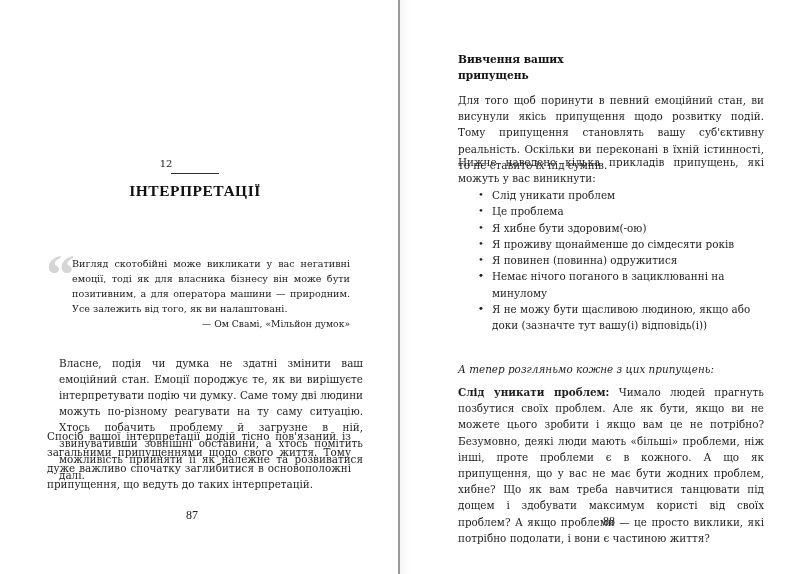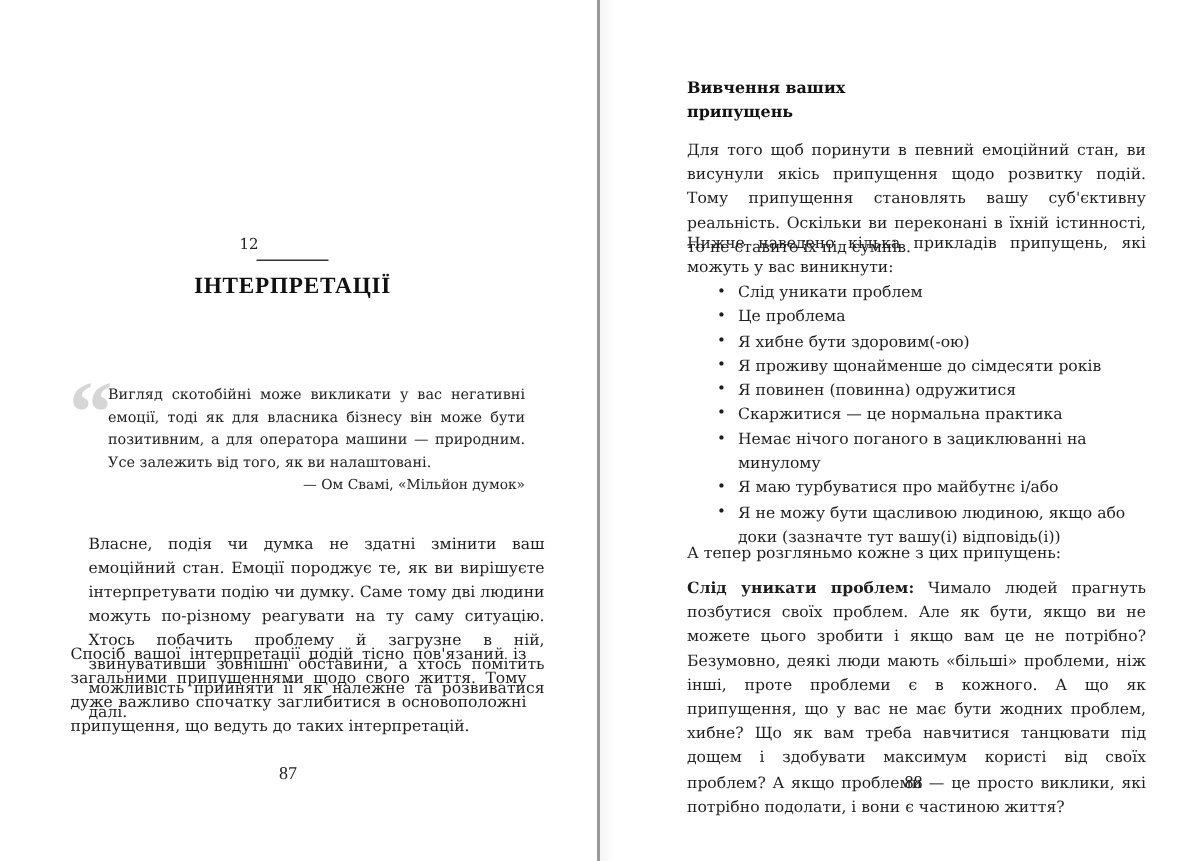--- a/index.html
+++ b/index.html
@@ -71,21 +71,21 @@
     .para-r1 { top: 92px; }
     .para-r2 { top: 154px; }
     .assumption-list {
       position: absolute; left: 478px; width: 290px; top: 187px; margin: 0; padding: 0;
       list-style: none; font-size: 10.4px; line-height: 16.3px; color: #1e1e1e;
     }
     .assumption-list li { position: relative; padding-left: 14px; }
     .assumption-list li .bullet {
       position: absolute; left: 0; top: 0; font-size: 10px;
     }
-    .para-r3 { top: 361px; }
+    .para-r3 { top: 361px; font-style: italic; }
     .para-r4 { top: 384px; }
     .bold-lead { font-weight: bold; }
   </style>
 </head>
 <body>
 
 <div class="page page-left"></div>
 <div class="page page-right"></div>
 <div class="gutter"></div>
 <div class="gutter-shade"></div>
@@ -112,22 +112,22 @@
 
 <p class="body-right para-r1" style="margin:0">Для того щоб поринути в певний емоційний стан, ви висунули якісь припущення щодо розвитку подій. Тому припущення становлять вашу суб'єктивну реальність. Оскільки ви переконані в їхній істинності, то не ставите їх під сумнів.</p>
 <p class="body-right para-r2" style="margin:0">Нижче наведено кілька прикладів припущень, які можуть у вас виникнути:</p>
 
 <ul class="assumption-list">
   <li><span class="bullet">•</span><span>Слід уникати проблем</span></li>
   <li><span class="bullet">•</span><span>Це проблема</span></li>
   <li><span class="bullet">•</span><span>Я хибне бути здоровим(-ою)</span></li>
   <li><span class="bullet">•</span><span>Я проживу щонайменше до сімдесяти років</span></li>
   <li><span class="bullet">•</span><span>Я повинен (повинна) одружитися</span></li>
-  <li><span class="bullet">•</span><span>Скаржитися — це нормальна практика</span></li>
+  <li><span class="bullet">•</span></li>
   <li><span class="bullet">•</span><span>Немає нічого поганого в зациклюванні на минулому</span></li>
-  <li><span class="bullet">•</span><span>Я маю турбуватися про майбутнє і/або</span></li>
+  <li><span class="bullet">•</span></li>
   <li><span class="bullet">•</span><span>Я не можу бути щасливою людиною, якщо або доки (зазначте тут вашу(і) відповідь(і))</span></li>
 </ul>
 
 <p class="body-right para-r3" style="margin:0">А тепер розгляньмо кожне з цих припущень:</p>
 <p class="body-right para-r4" style="margin:0"><span class="bold-lead">Слід уникати проблем:</span><span> Чимало людей прагнуть позбутися своїх проблем. Але як бути, якщо ви не можете цього зробити і якщо вам це не потрібно? Безумовно, деякі люди мають «більші» проблеми, ніж інші, проте проблеми є в кожного. А що як припущення, що у вас не має бути жодних проблем, хибне? Що як вам треба навчитися танцювати під дощем і здобувати максимум користі від своїх проблем? А якщо проблеми — це просто виклики, які потрібно подолати, і вони є частиною життя?</span></p>
 
 <div class="folio folio-right">88</div>
 
 </body></html>

